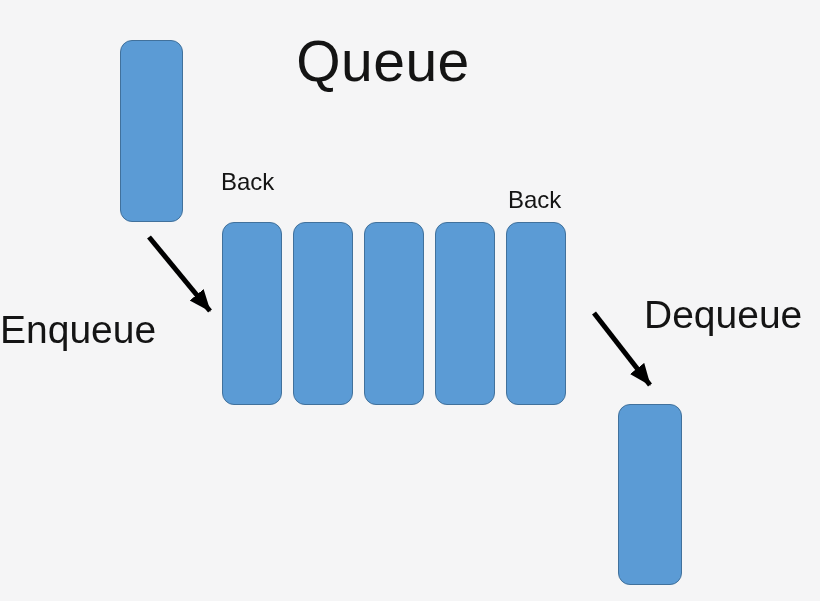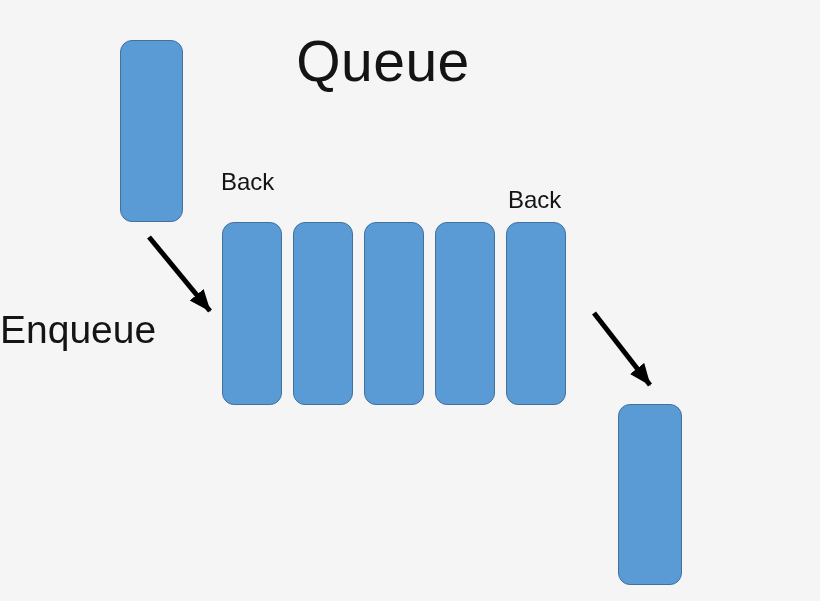--- a/index.html
+++ b/index.html
@@ -99,20 +99,21 @@
   <div class="queue-row">
       <div class="queue-cell"></div>
       <div class="queue-cell"></div>
       <div class="queue-cell"></div>
       <div class="queue-cell"></div>
       <div class="queue-cell"></div>
     </div>
 
   <div class="op-label enqueue-label">Enqueue</div>
 
+  <div class="op-label dequeue-label">Dequeue</div>
 
   <div class="node dequeued-item"></div>
 
   <svg class="arrow-layer" viewBox="0 0 820 601">
     <defs>
       <marker id="ah" markerUnits="userSpaceOnUse" markerWidth="26" markerHeight="20" refX="21" refY="9" orient="auto">
         <path d="M0,0 L22,9 L0,18 Z" fill="currentColor"></path>
       </marker>
     </defs>
     <line x1="149" y1="237" x2="210" y2="311" stroke="currentColor" stroke-width="5" marker-end="url(#ah)"></line>

